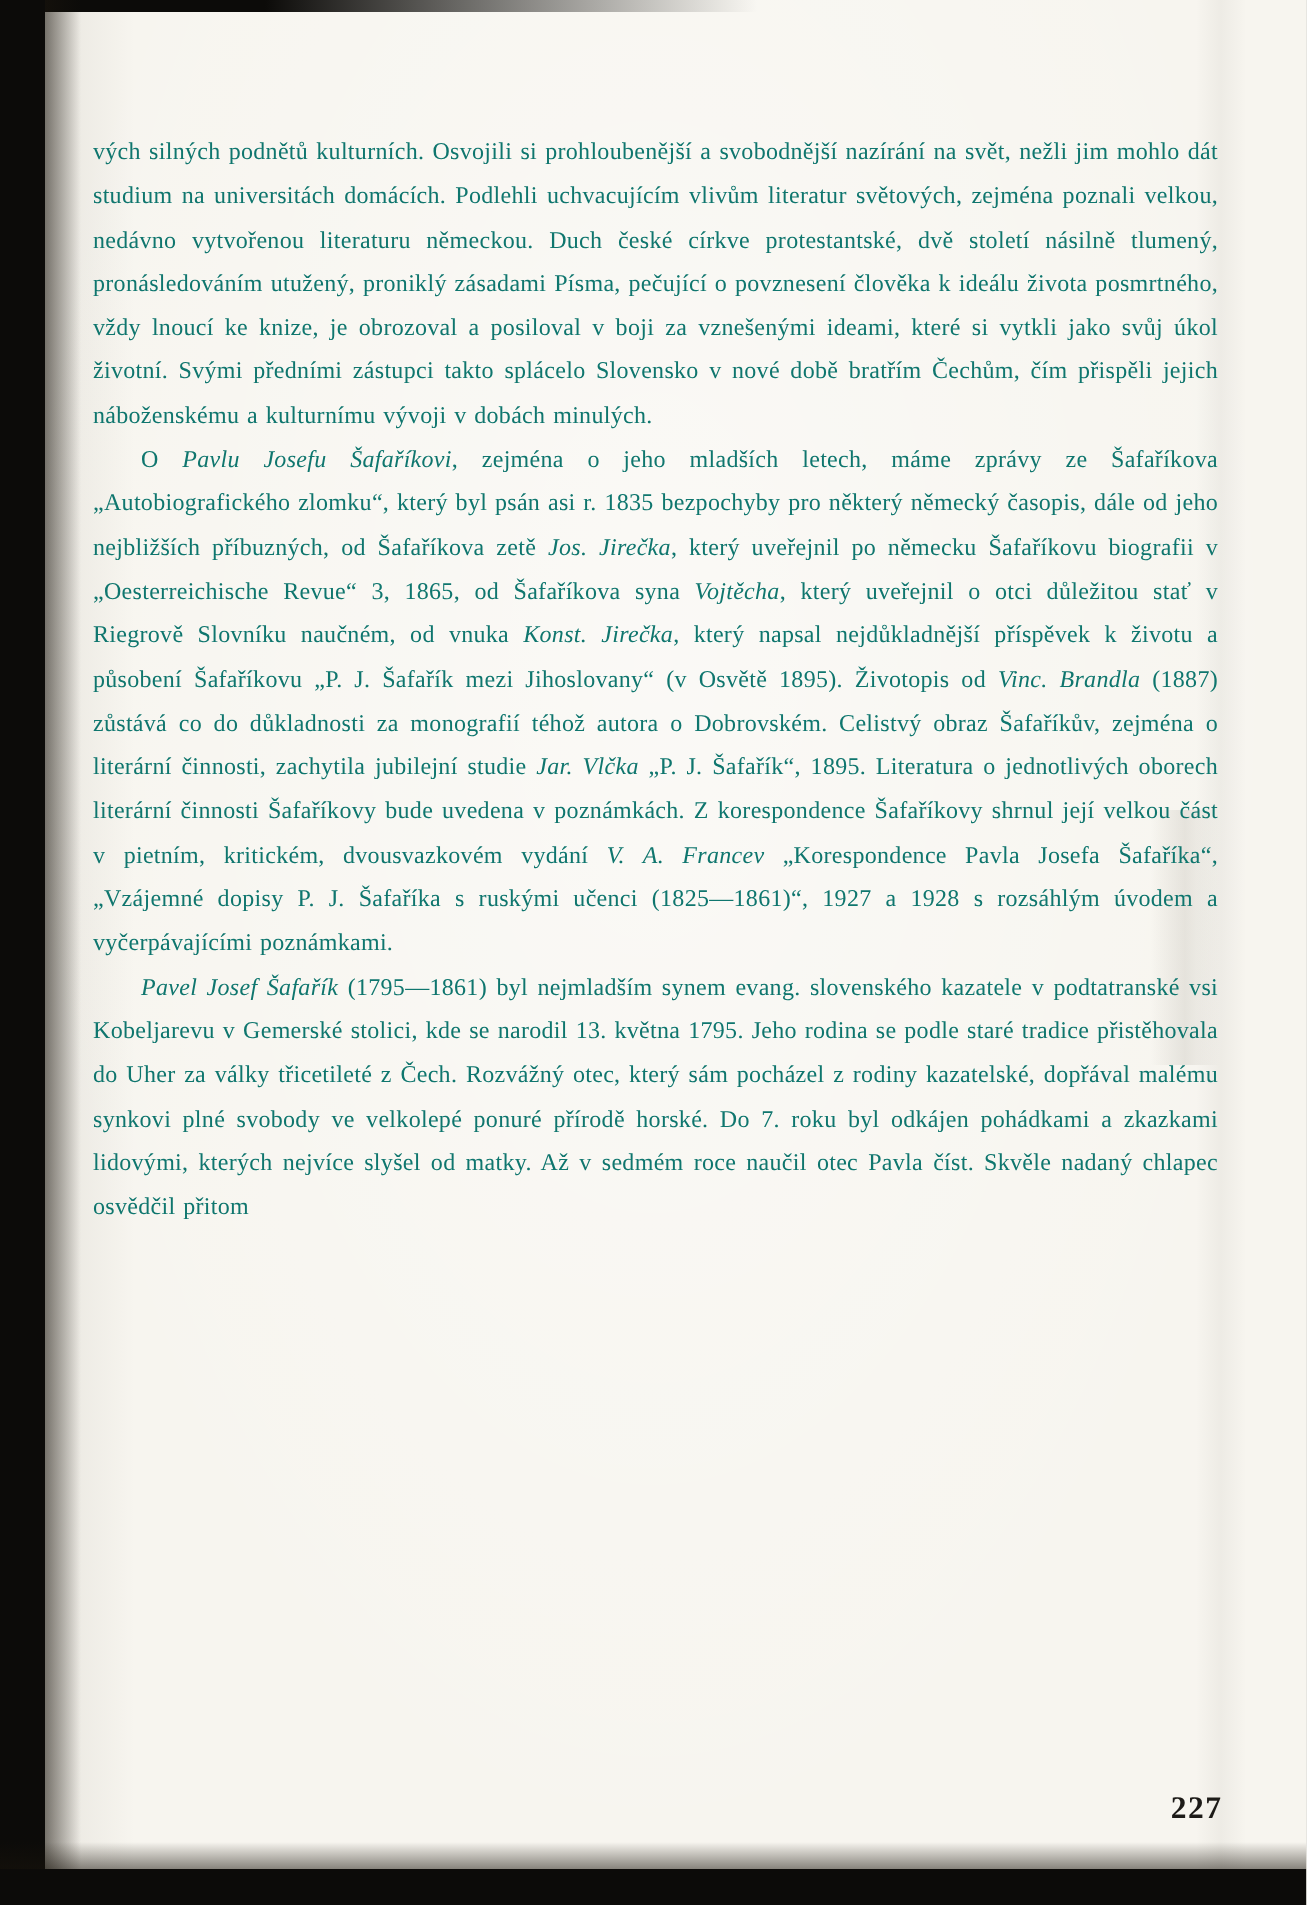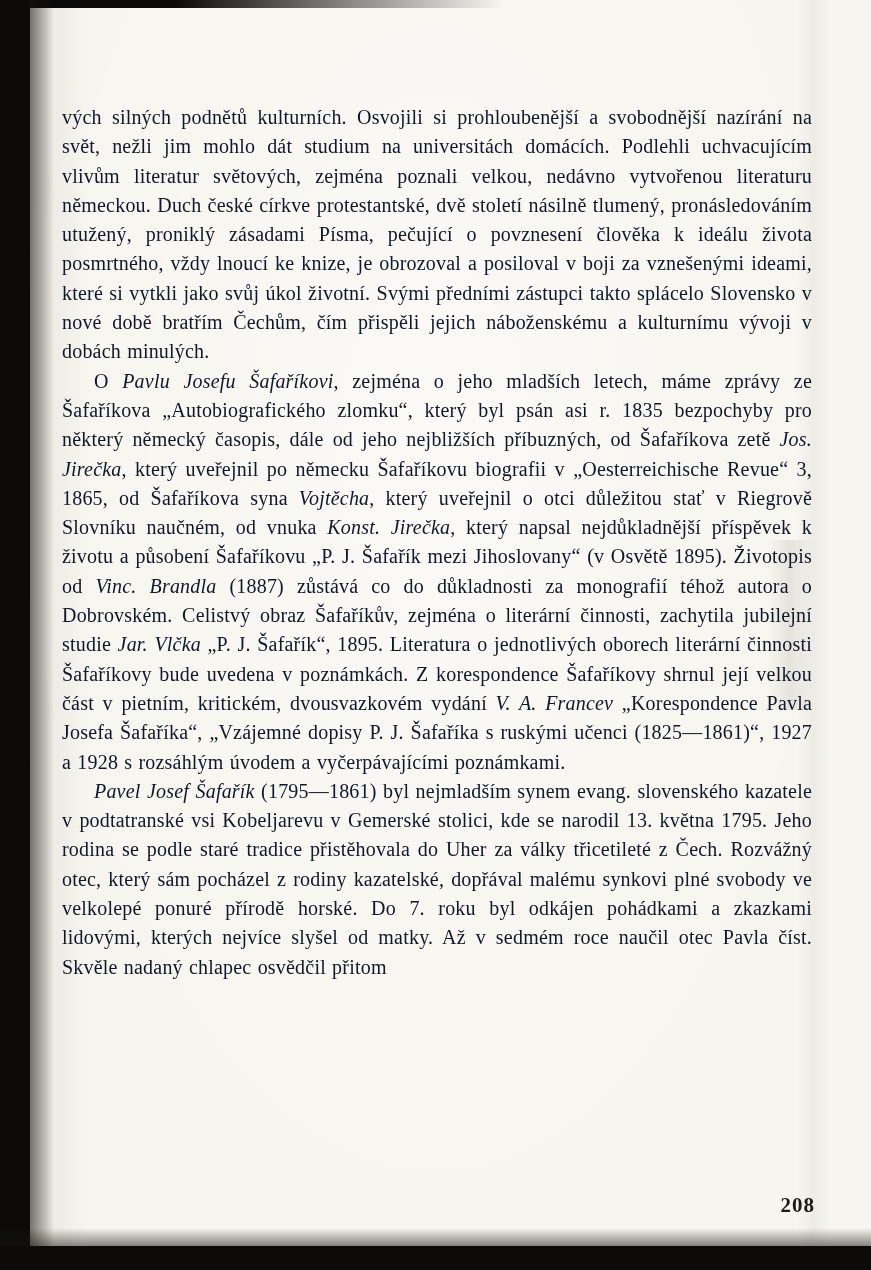--- a/index.html
+++ b/index.html
@@ -70,24 +70,24 @@
     right: 40px;
     top: 0; bottom: 0;
     width: 34px;
     background: linear-gradient(90deg, rgba(0,0,0,0), rgba(60,55,45,0.05), rgba(0,0,0,0));
     pointer-events: none;
   }
   
   .text-block {
     position: absolute;
     left: 62px;
-    top: 103px;
+    top: 87px;
     width: 750px;
-    color: #0f172a;
-    font-size: 20px;
+    color: #0f766e;
+    font-size: 16px;
     line-height: 29.3px;
     text-align: justify;
     letter-spacing: 0.2px;
     word-spacing: 1px;
   }
   .text-block p {
     margin: 0;
   }
   .text-block p.indent {
     text-indent: 32px;
@@ -109,20 +109,20 @@
   <div class="paper-shade"></div>
   <div class="gutter-right"></div>
   <div class="smudge-right"></div>
 
   <div class="text-block">
       <p><span>vých silných podnětů kulturních. Osvojili si prohloubenější a svobodnější nazírání na svět, nežli jim mohlo dát studium na universitách domácích. Podlehli uchvacujícím vlivům literatur světových, zejména poznali velkou, nedávno vytvořenou literaturu německou. Duch české církve protestantské, dvě století násilně tlumený, pronásledováním utužený, proniklý zásadami Písma, pečující o povznesení člověka k ideálu života posmrtného, vždy lnoucí ke knize, je obrozoval a posiloval v boji za vznešenými ideami, které si vytkli jako svůj úkol životní. Svými předními zástupci takto splácelo Slovensko v nové době bratřím Čechům, čím přispěli jejich náboženskému a kulturnímu vývoji v dobách minulých.</span></p>
       <p class="indent"><span>O </span><i>Pavlu Josefu Šafaříkovi</i><span>, zejména o jeho mladších letech, máme zprávy ze Šafaříkova „Autobiografického zlomku“, který byl psán asi r. 1835 bezpochyby pro některý německý časopis, dále od jeho nejbližších příbuzných, od Šafaříkova zetě </span><i>Jos. Jirečka</i><span>, který uveřejnil po německu Šafaříkovu biografii v „Oesterreichische Revue“ 3, 1865, od Šafaříkova syna </span><i>Vojtěcha</i><span>, který uveřejnil o otci důležitou stať v Riegrově Slovníku naučném, od vnuka </span><i>Konst. Jirečka</i><span>, který napsal nejdůkladnější příspěvek k životu a působení Šafaříkovu „P. J. Šafařík mezi Jihoslovany“ (v Osvětě 1895). Životopis od </span><i>Vinc. Brandla</i><span> (1887) zůstává co do důkladnosti za monografií téhož autora o Dobrovském. Celistvý obraz Šafaříkův, zejména o literární činnosti, zachytila jubilejní studie </span><i>Jar. Vlčka</i><span> „P. J. Šafařík“, 1895. Literatura o jednotlivých oborech literární činnosti Šafaříkovy bude uvedena v poznámkách. Z korespondence Šafaříkovy shrnul její velkou část v pietním, kritickém, dvousvazkovém vydání </span><i>V. A. Francev</i><span> „Korespondence Pavla Josefa Šafaříka“, „Vzájemné dopisy P. J. Šafaříka s ruskými učenci (1825—1861)“, 1927 a 1928 s rozsáhlým úvodem a vyčerpávajícími poznámkami.</span></p>
       <p class="indent"><i>Pavel Josef Šafařík</i><span> (1795—1861) byl nejmladším synem evang. slovenského kazatele v podtatranské vsi Kobeljarevu v Gemerské stolici, kde se narodil 13. května 1795. Jeho rodina se podle staré tradice přistěhovala do Uher za války třicetileté z Čech. Rozvážný otec, který sám pocházel z rodiny kazatelské, dopřával malému synkovi plné svobody ve velkolepé ponuré přírodě horské. Do 7. roku byl odkájen pohádkami a zkazkami lidovými, kterých nejvíce slyšel od matky. Až v sedmém roce naučil otec Pavla číst. Skvěle nadaný chlapec osvědčil přitom</span></p>
     </div>
 
-  <div class="page-number">208</div>
+  <div class="page-number">227</div>
 
   <div class="edge-top"></div>
   <div class="edge-left-fade"></div>
   <div class="edge-left"></div>
   <div class="edge-bottom-fade"></div>
   <div class="edge-bottom"></div>
 </div>
 
 </body></html>

